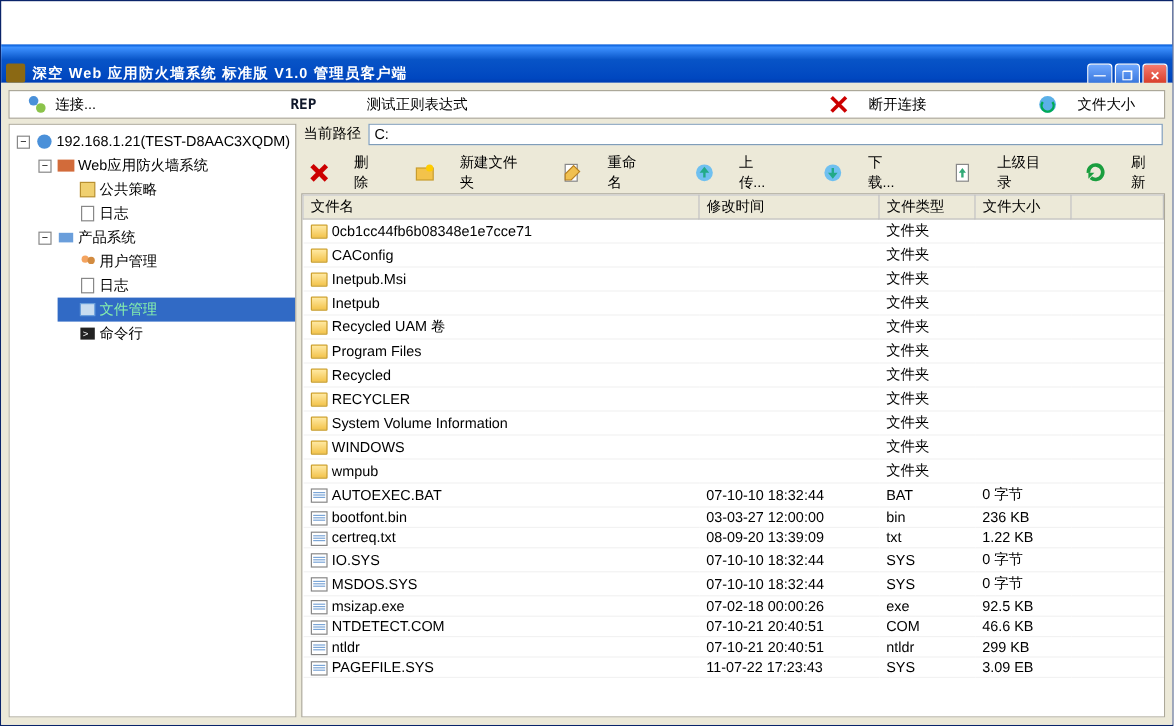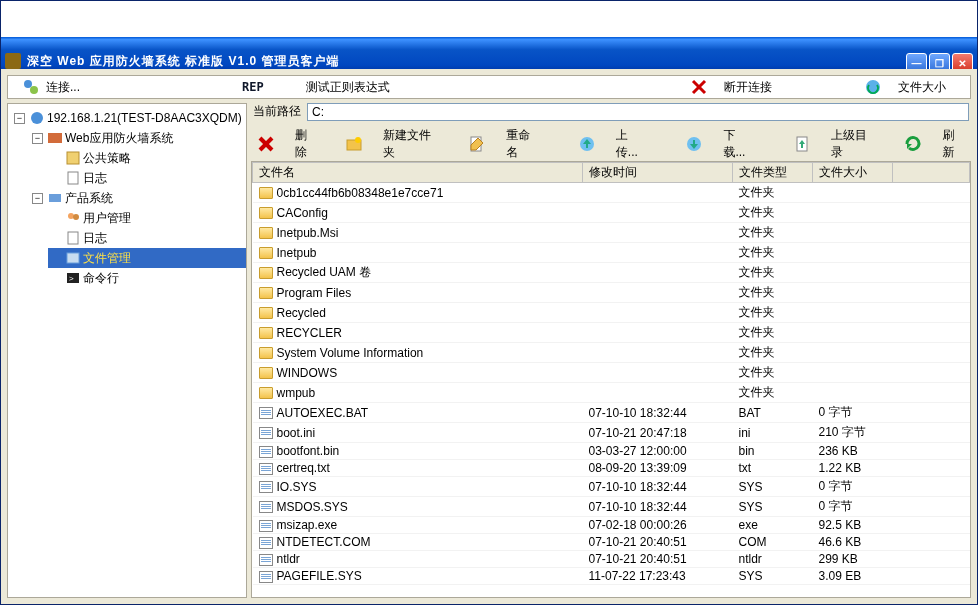--- a/index.html
+++ b/index.html
@@ -14,21 +14,21 @@
 .content { flex: 1; display: flex; flex-direction: column; background: #ece9d8; padding: 6px; gap: 4px; }
 .top-toolbar { height: 24px; background: #fff; border: 1px solid #aca899; display: flex; align-items: center; padding: 0 8px; }
 .top-item { display: flex; align-items: center; gap: 6px; cursor: pointer; padding: 2px 6px; }
 .icon { width: 18px; height: 18px; display:inline-flex; align-items:center; justify-content:center; }
 .main-area { flex: 1; display: flex; gap: 4px; overflow: hidden; }
 .tree-panel { width: 240px; background: #fff; border: 1px solid #aca899; overflow: auto; padding: 4px 0; }
 .tree ul { list-style: none; padding-left: 18px; }
 .tree > ul { padding-left: 4px; }
 .tree li { white-space: nowrap; line-height: 18px; }
 .tree-row { display: flex; align-items: center; gap: 2px; padding: 1px 2px; cursor: pointer; }
-.tree-row.selected { background: #316ac5; color: #fde047; }
+.tree-row.selected { background: #316ac5; color: #86efac; }
 .expander { width: 11px; height: 11px; border: 1px solid #888; display:inline-flex; align-items:center; justify-content:center; font-size:9px; background:#fff; line-height:1; margin-right:2px; }
 .expander.empty { border:none; background:transparent; }
 .tree-icon { width:16px; height:16px; display:inline-block; }
 .right-area { flex: 1; display: flex; flex-direction: column; background:#ece9d8; }
 .path-row { height: 24px; display: flex; align-items: flex-start; gap: 6px; padding: 0 2px; }
 .path-row input { flex:1; height:18px; border:1px solid #7f9db9; background:#fff; padding:0 4px; font-family:inherit; font-size:12px; }
 .file-toolbar { height: 34px; display: flex; align-items: center; padding: 0 2px; }
 .file-tb-item { display:flex; align-items:center; gap:20px; cursor:pointer; padding:2px 4px; }
 .file-list { flex:1; background:#fff; border:1px solid #aca899; overflow:auto; }
 .file-list table { width:100%; border-collapse: collapse; table-layout: fixed; }
@@ -385,27 +385,20 @@
                   <td></td>
                 </tr>
                 <tr>
                   <td><span class="file-icon file-ico"></span><span>AUTOEXEC.BAT</span></td>
                   <td>07-10-10 18:32:44</td>
                   <td>BAT</td>
                   <td>0 字节</td>
                   <td></td>
                 </tr>
                 <tr>
-                  <td><span class="file-icon file-ico"></span><span>boot.ini</span></td>
-                  <td>07-10-21 20:47:18</td>
-                  <td>ini</td>
-                  <td>210 字节</td>
-                  <td></td>
-                </tr>
-                <tr>
                   <td><span class="file-icon file-ico"></span><span>bootfont.bin</span></td>
                   <td>03-03-27 12:00:00</td>
                   <td>bin</td>
                   <td>236 KB</td>
                   <td></td>
                 </tr>
                 <tr>
                   <td><span class="file-icon file-ico"></span><span>certreq.txt</span></td>
                   <td>08-09-20 13:39:09</td>
                   <td>txt</td>

